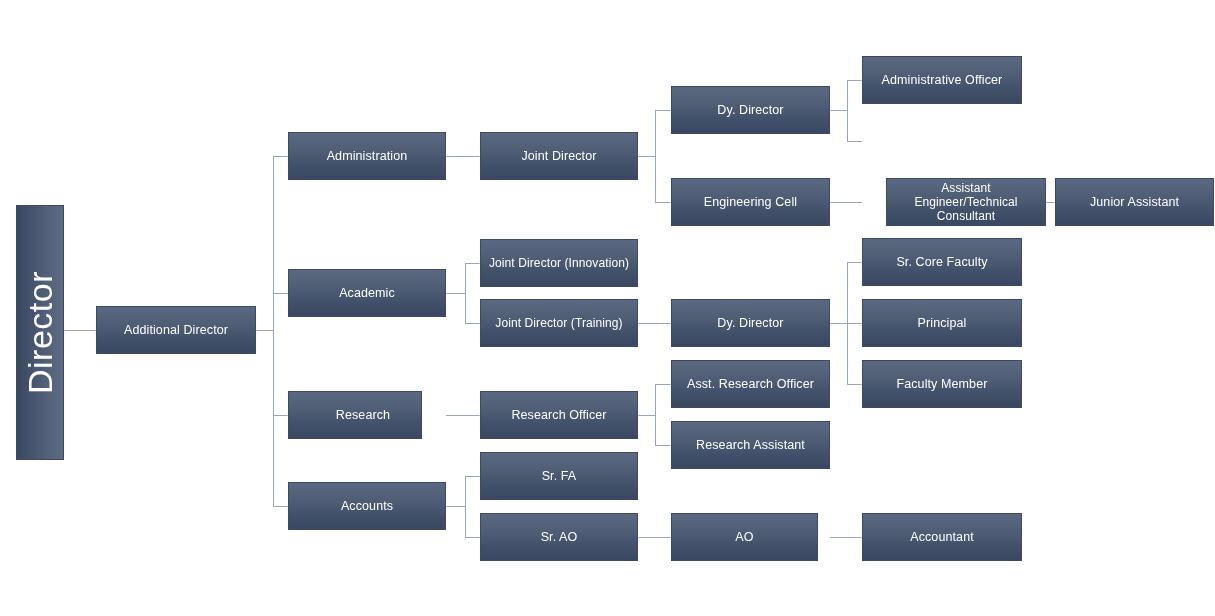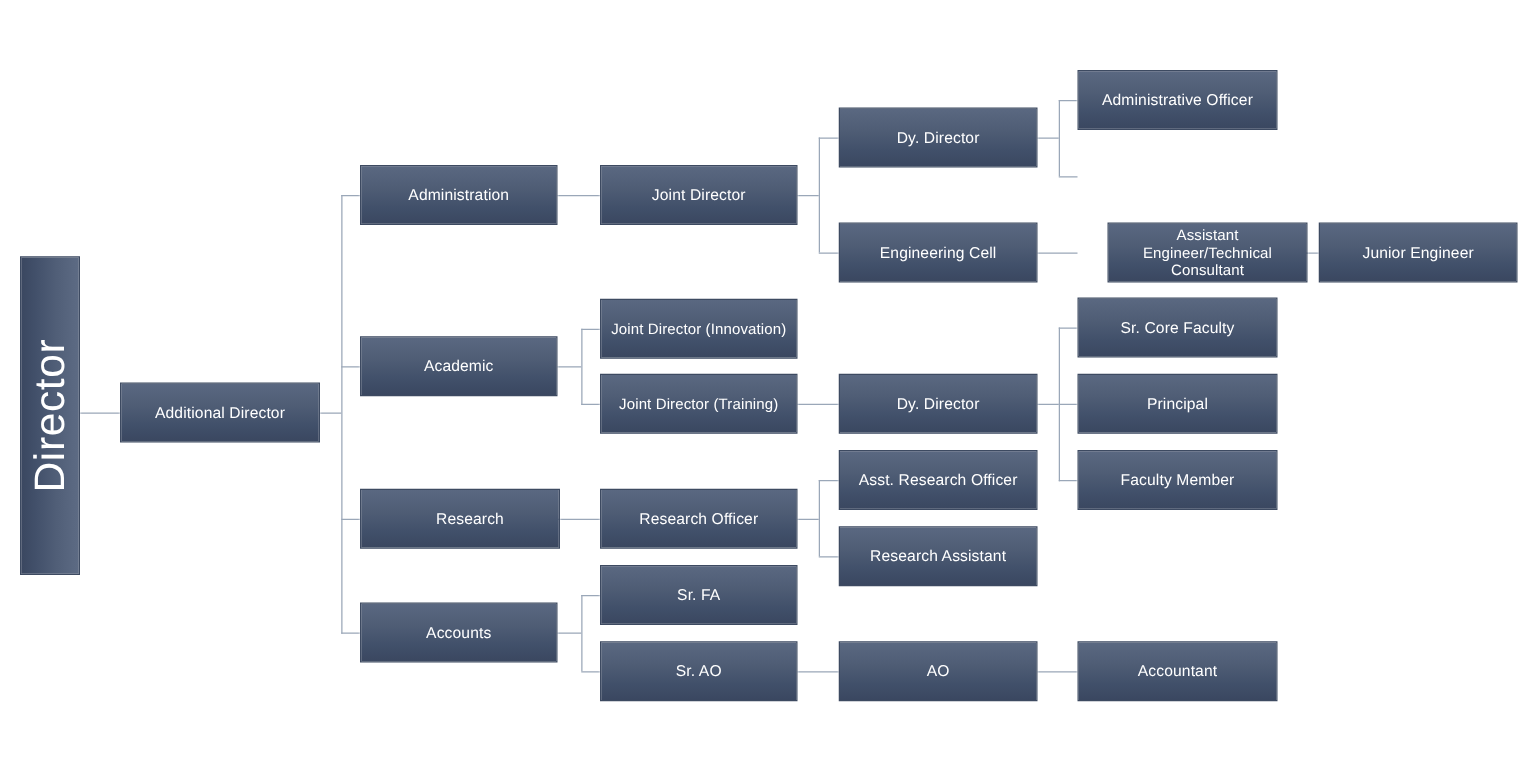--- a/index.html
+++ b/index.html
@@ -124,21 +124,21 @@
   <div class="node" style="left:96px; top:306px; width:160px; height:48px;">
     <span>Additional Director</span>
   </div>
 
   <div class="node" style="left:288px; top:132px; width:158px; height:48px;justify-content:flex-end;">
     <span>Administration</span>
   </div>
   <div class="node" style="left:288px; top:269px; width:158px; height:48px;">
     <span>Academic</span>
   </div>
-  <div class="node" style="left:288px; top:391px; width:160px; height:48px;padding-left:20px;">
+  <div class="node" style="left:288px; top:391px; width:134px; height:48px;padding-left:20px;">
     <span>Research</span>
   </div>
   <div class="node" style="left:288px; top:482px; width:158px; height:48px;">
     <span>Accounts</span>
   </div>
 
   <div class="node" style="left:480px; top:132px; width:158px; height:48px;">
     <span>Joint Director</span>
   </div>
   <div class="node wide-text" style="left:480px; top:239px; width:158px; height:48px;">
@@ -165,21 +165,21 @@
   </div>
   <div class="node" style="left:671px; top:299px; width:159px; height:48px;">
     <span>Dy. Director</span>
   </div>
   <div class="node" style="left:671px; top:360px; width:159px; height:48px;">
     <span>Asst. Research Officer</span>
   </div>
   <div class="node" style="left:671px; top:421px; width:159px; height:48px;">
     <span>Research Assistant</span>
   </div>
-  <div class="node" style="left:671px; top:513px; width:159px; height:48px;">
+  <div class="node" style="left:671px; top:513px; width:147px; height:48px;">
     <span>AO</span>
   </div>
 
   <div class="node" style="left:862px; top:56px; width:160px; height:48px;">
     <span>Administrative Officer</span>
   </div>
   <div class="node wide-text" style="left:886px; top:178px; width:160px; height:48px; padding:2px 1px;">
     <span>Assistant Engineer/Technical Consultant</span>
   </div>
   <div class="node" style="left:862px; top:238px; width:160px; height:48px;">
@@ -189,16 +189,16 @@
     <span>Faculty Member</span>
   </div>
   <div class="node" style="left:862px; top:299px; width:160px; height:48px;">
     <span>Principal</span>
   </div>
   <div class="node" style="left:862px; top:513px; width:160px; height:48px;">
     <span>Accountant</span>
   </div>
 
   <div class="node" style="left:1055px; top:178px; width:159px; height:48px;">
-    <span>Junior Engineer</span>
+    <span>Junior Assistant</span>
   </div>
 
 </div>
 
 </body></html>

